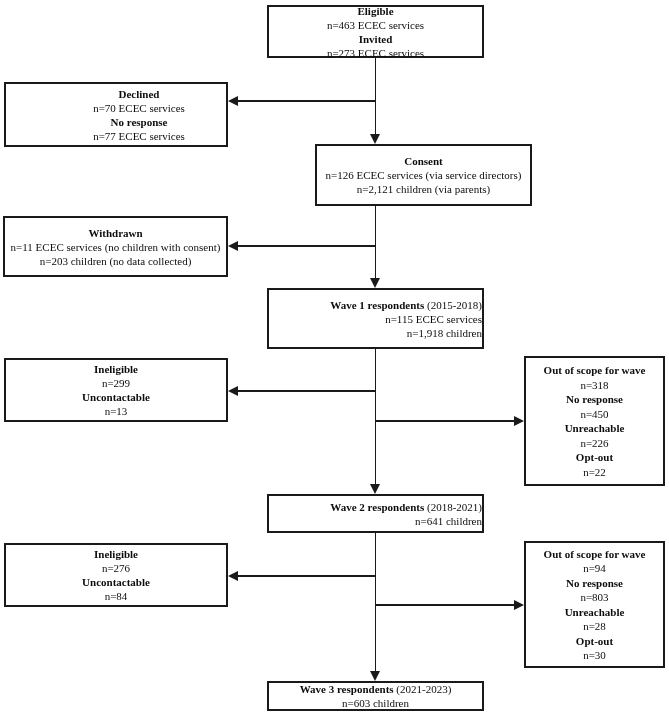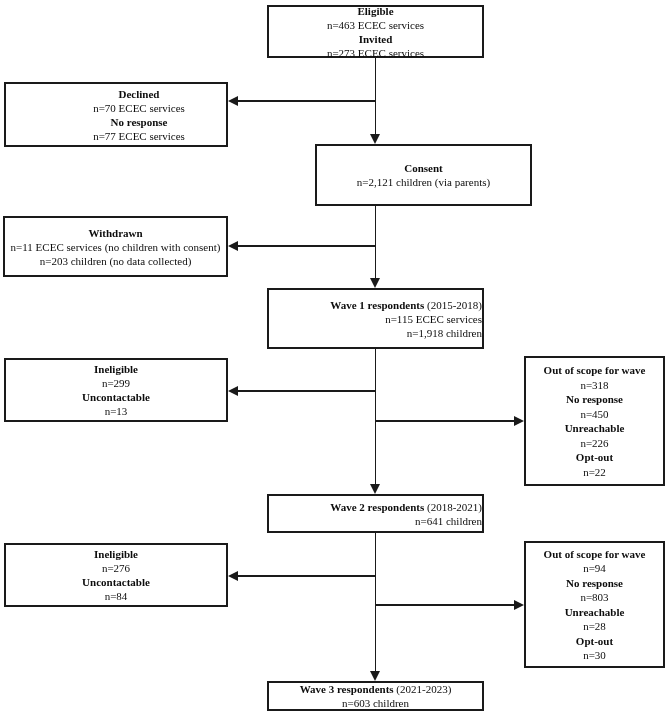--- a/index.html
+++ b/index.html
@@ -100,20 +100,21 @@
 
   <div class="box" id="bx-eligible">
     <div class="ln b">Eligible</div>
     <div class="ln">n=463 ECEC services</div>
     <div class="ln b">Invited</div>
     <div class="ln">n=273 ECEC services</div>
   </div>
 
   <div class="box" id="bx-consent">
     <div class="ln b">Consent</div>
+    <div class="ln">n=126 ECEC services (via service directors)</div>
     <div class="ln">n=2,121 children (via parents)</div>
   </div>
 
   <div class="box" id="bx-wave1">
     <div class="ln"><span class="b">Wave 1 respondents</span><span> (2015-2018)</span></div>
     <div class="ln">n=115 ECEC services</div>
     <div class="ln">n=1,918 children</div>
   </div>
 
   <div class="box" id="bx-wave2">

